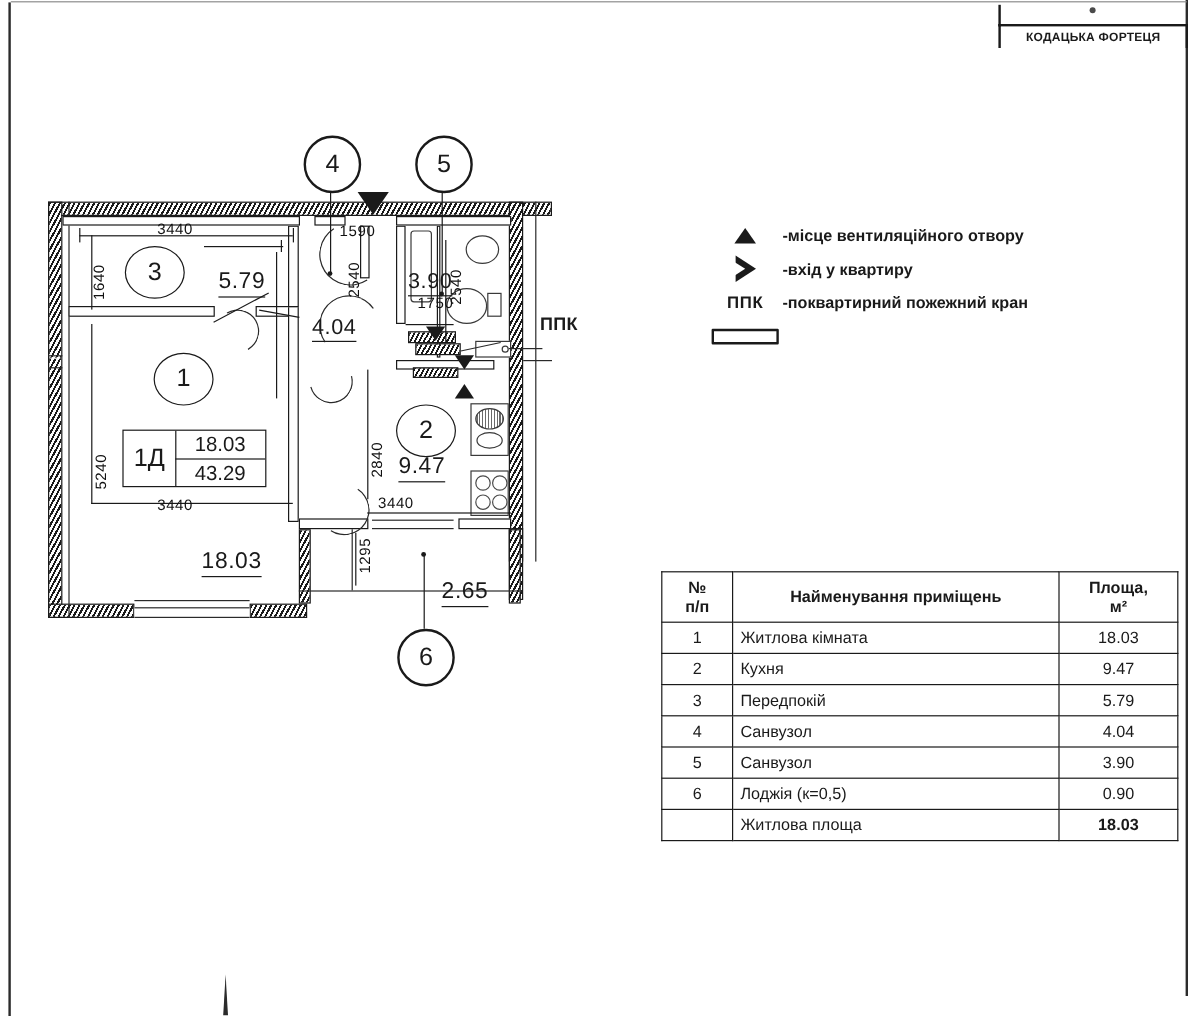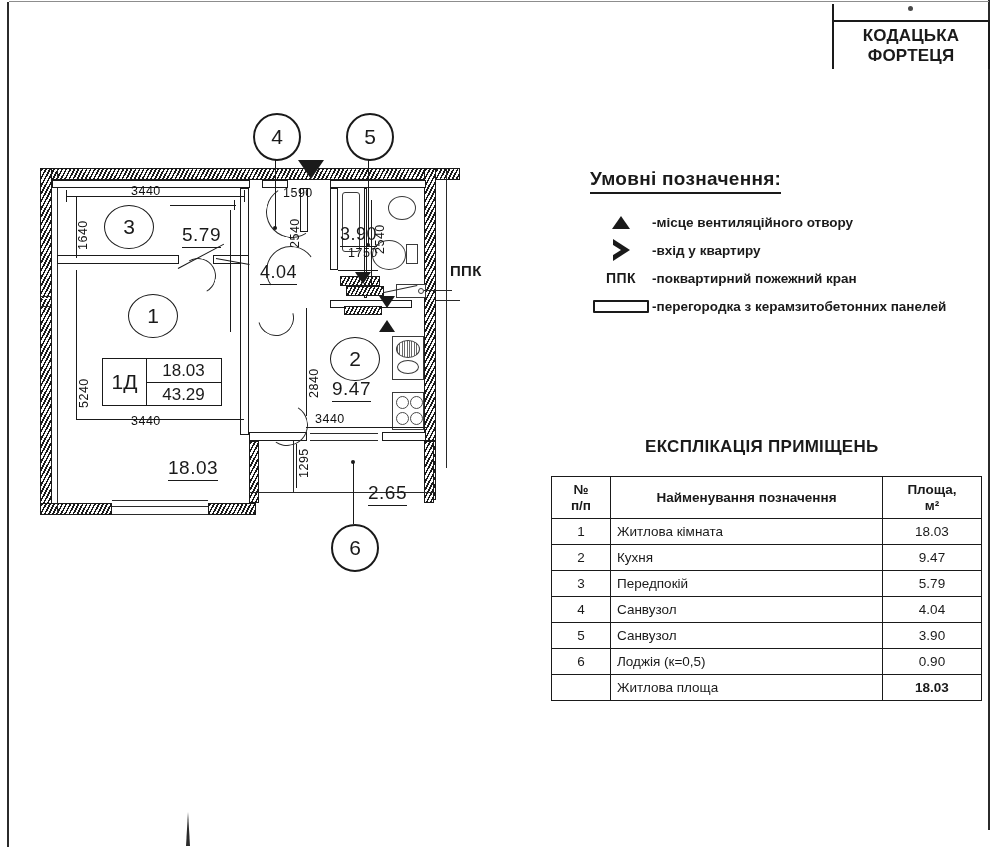--- a/index.html
+++ b/index.html
@@ -14,21 +14,21 @@
   .border-right{position:absolute;left:988px;top:0px;width:2px;height:830px;background:#2b2b2b;}
   .border-top{position:absolute;left:9px;top:1px;width:980px;height:1px;background:#8d8d8d;}
   .bottom-tick{position:absolute;left:186px;top:812px;width:0;height:0;
       border-left:2px solid transparent;border-right:2px solid transparent;
       border-bottom:34px solid #2b2b2b;}
 
   
   .titleblock{position:absolute;left:832px;top:20px;width:158px;}
   .tb-row{border:2px solid #1a1a1a;border-bottom:none;text-align:center;
       font-weight:bold;letter-spacing:.2px;}
-  .tb-row.first{font-size:17px;padding:4px 14px 3px;}
+  .tb-row.first{font-size:10px;padding:4px 14px 3px;}
   .tb-row.second{border-bottom:2px solid #1a1a1a;font-size:16px;padding:3px 2px 4px;}
   .tb-stub{position:absolute;left:832px;top:4px;width:2px;height:18px;background:#1a1a1a;}
   .tb-dot{position:absolute;left:908px;top:6px;width:5px;height:5px;background:#4a4a4a;border-radius:50%;}
 
   
   .legend{position:absolute;left:590px;top:168px;width:400px;}
   .legend-title{font-size:19px;font-weight:bold;letter-spacing:.3px;
       border-bottom:2px solid #1a1a1a;display:inline-block;padding-bottom:2px;}
   .legend-list{margin-top:14px;}
   .legend-row{display:flex;align-items:center;height:28px;}
@@ -114,21 +114,20 @@
   <div class="border-top"></div>
   <div class="bottom-tick"></div>
 
   <div class="tb-stub"></div>
   <div class="tb-dot"></div>
   <div class="titleblock">
     <div class="tb-row first">КОДАЦЬКА ФОРТЕЦЯ</div>
   </div>
 
   <div class="legend">
-    <div class="legend-title">Умовні позначення:</div>
     <div class="legend-list">
 
       <div class="legend-row">
         <div class="legend-sym">
           <div class="sym-tri-solid"></div>
         </div>
         <div class="legend-txt">-місце вентиляційного отвору</div>
       </div>
 
       <div class="legend-row">
@@ -142,36 +141,34 @@
         <div class="legend-sym">
           <span class="sym-ppk">ППК</span>
         </div>
         <div class="legend-txt">-поквартирний пожежний кран</div>
       </div>
 
       <div class="legend-row">
         <div class="legend-sym">
           <div class="sym-part"></div>
         </div>
-        <div class="legend-txt">-перегородка з керамзитобетонних панелей</div>
       </div>
 
 
     </div>
   </div>
 
-  <div class="table-title">ЕКСПЛІКАЦІЯ ПРИМІЩЕНЬ</div>
   <table class="expl">
     <thead>
       <tr>
         <th class="c-num">
           <span>№</span><br>
           <span>п/п</span>
         </th>
-        <th class="c-name" style="text-align:center">Найменування позначення</th>
+        <th class="c-name" style="text-align:center">Найменування приміщень</th>
         <th class="c-area hdr-area">
           <span>Площа,</span><br>
           <span>м²</span>
         </th>
       </tr>
     </thead>
     <tbody>
       <tr>
         <td class="c-num">1</td>
         <td class="c-name">Житлова кімната</td>

